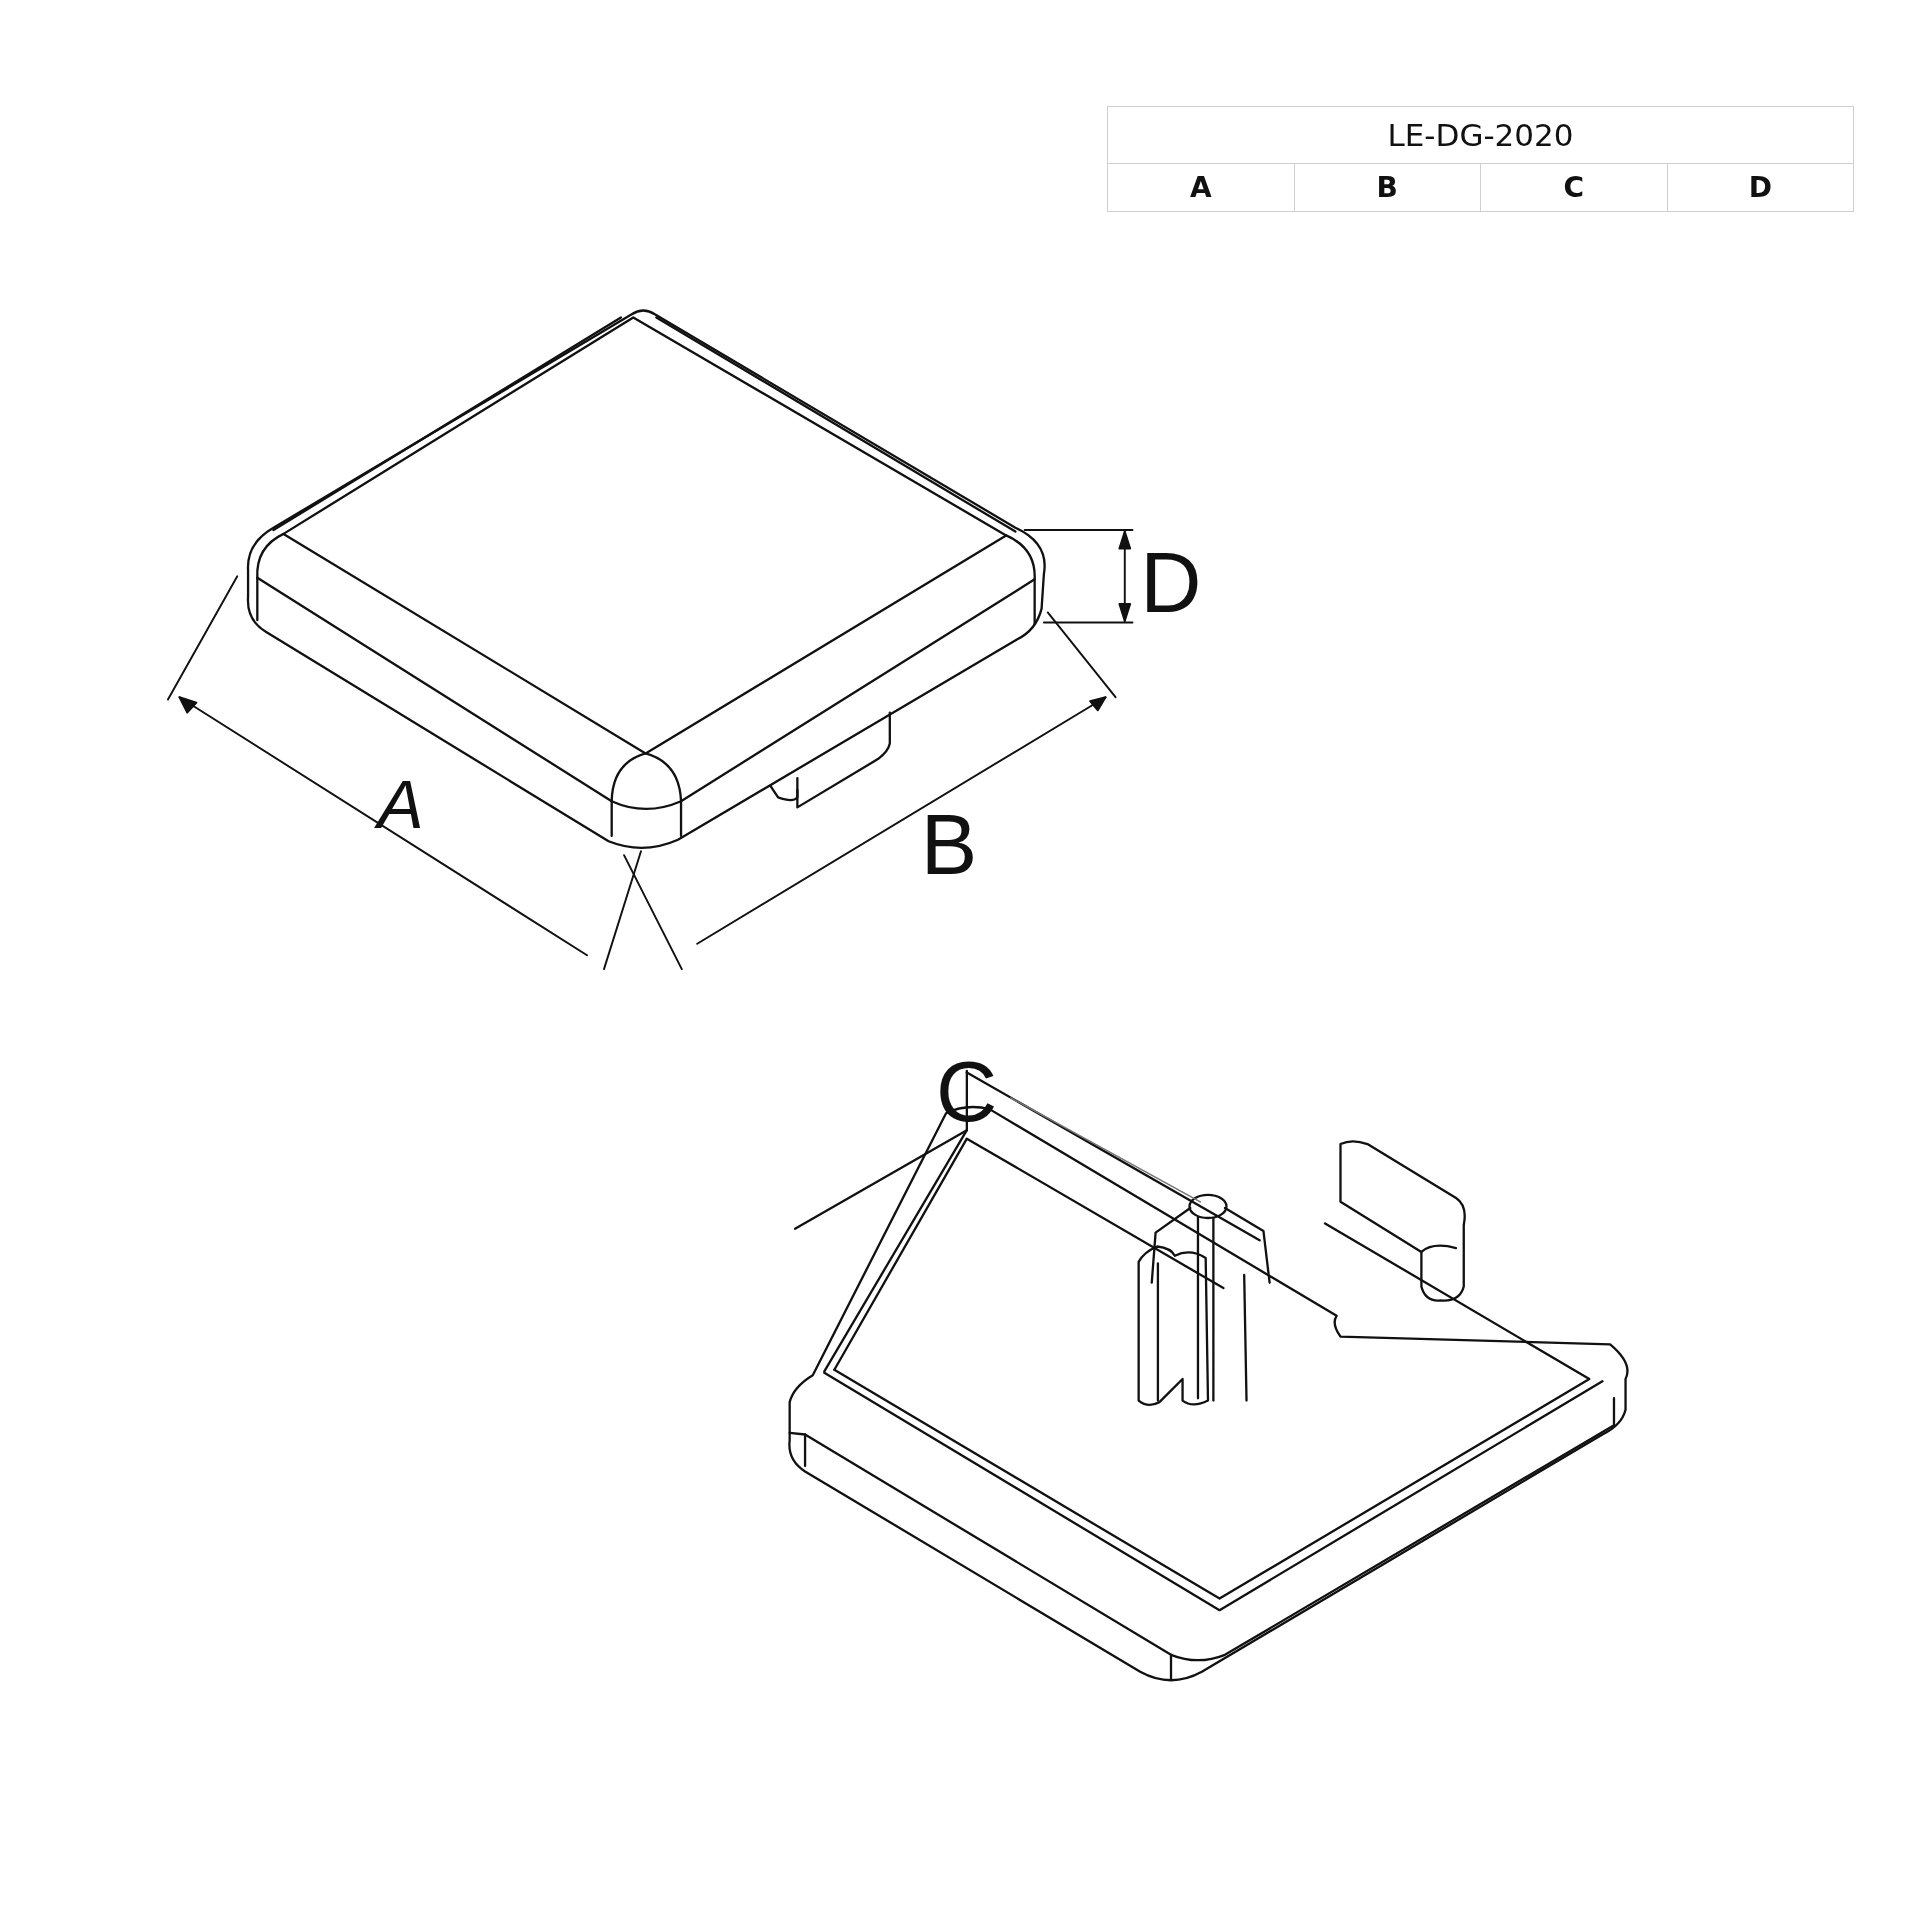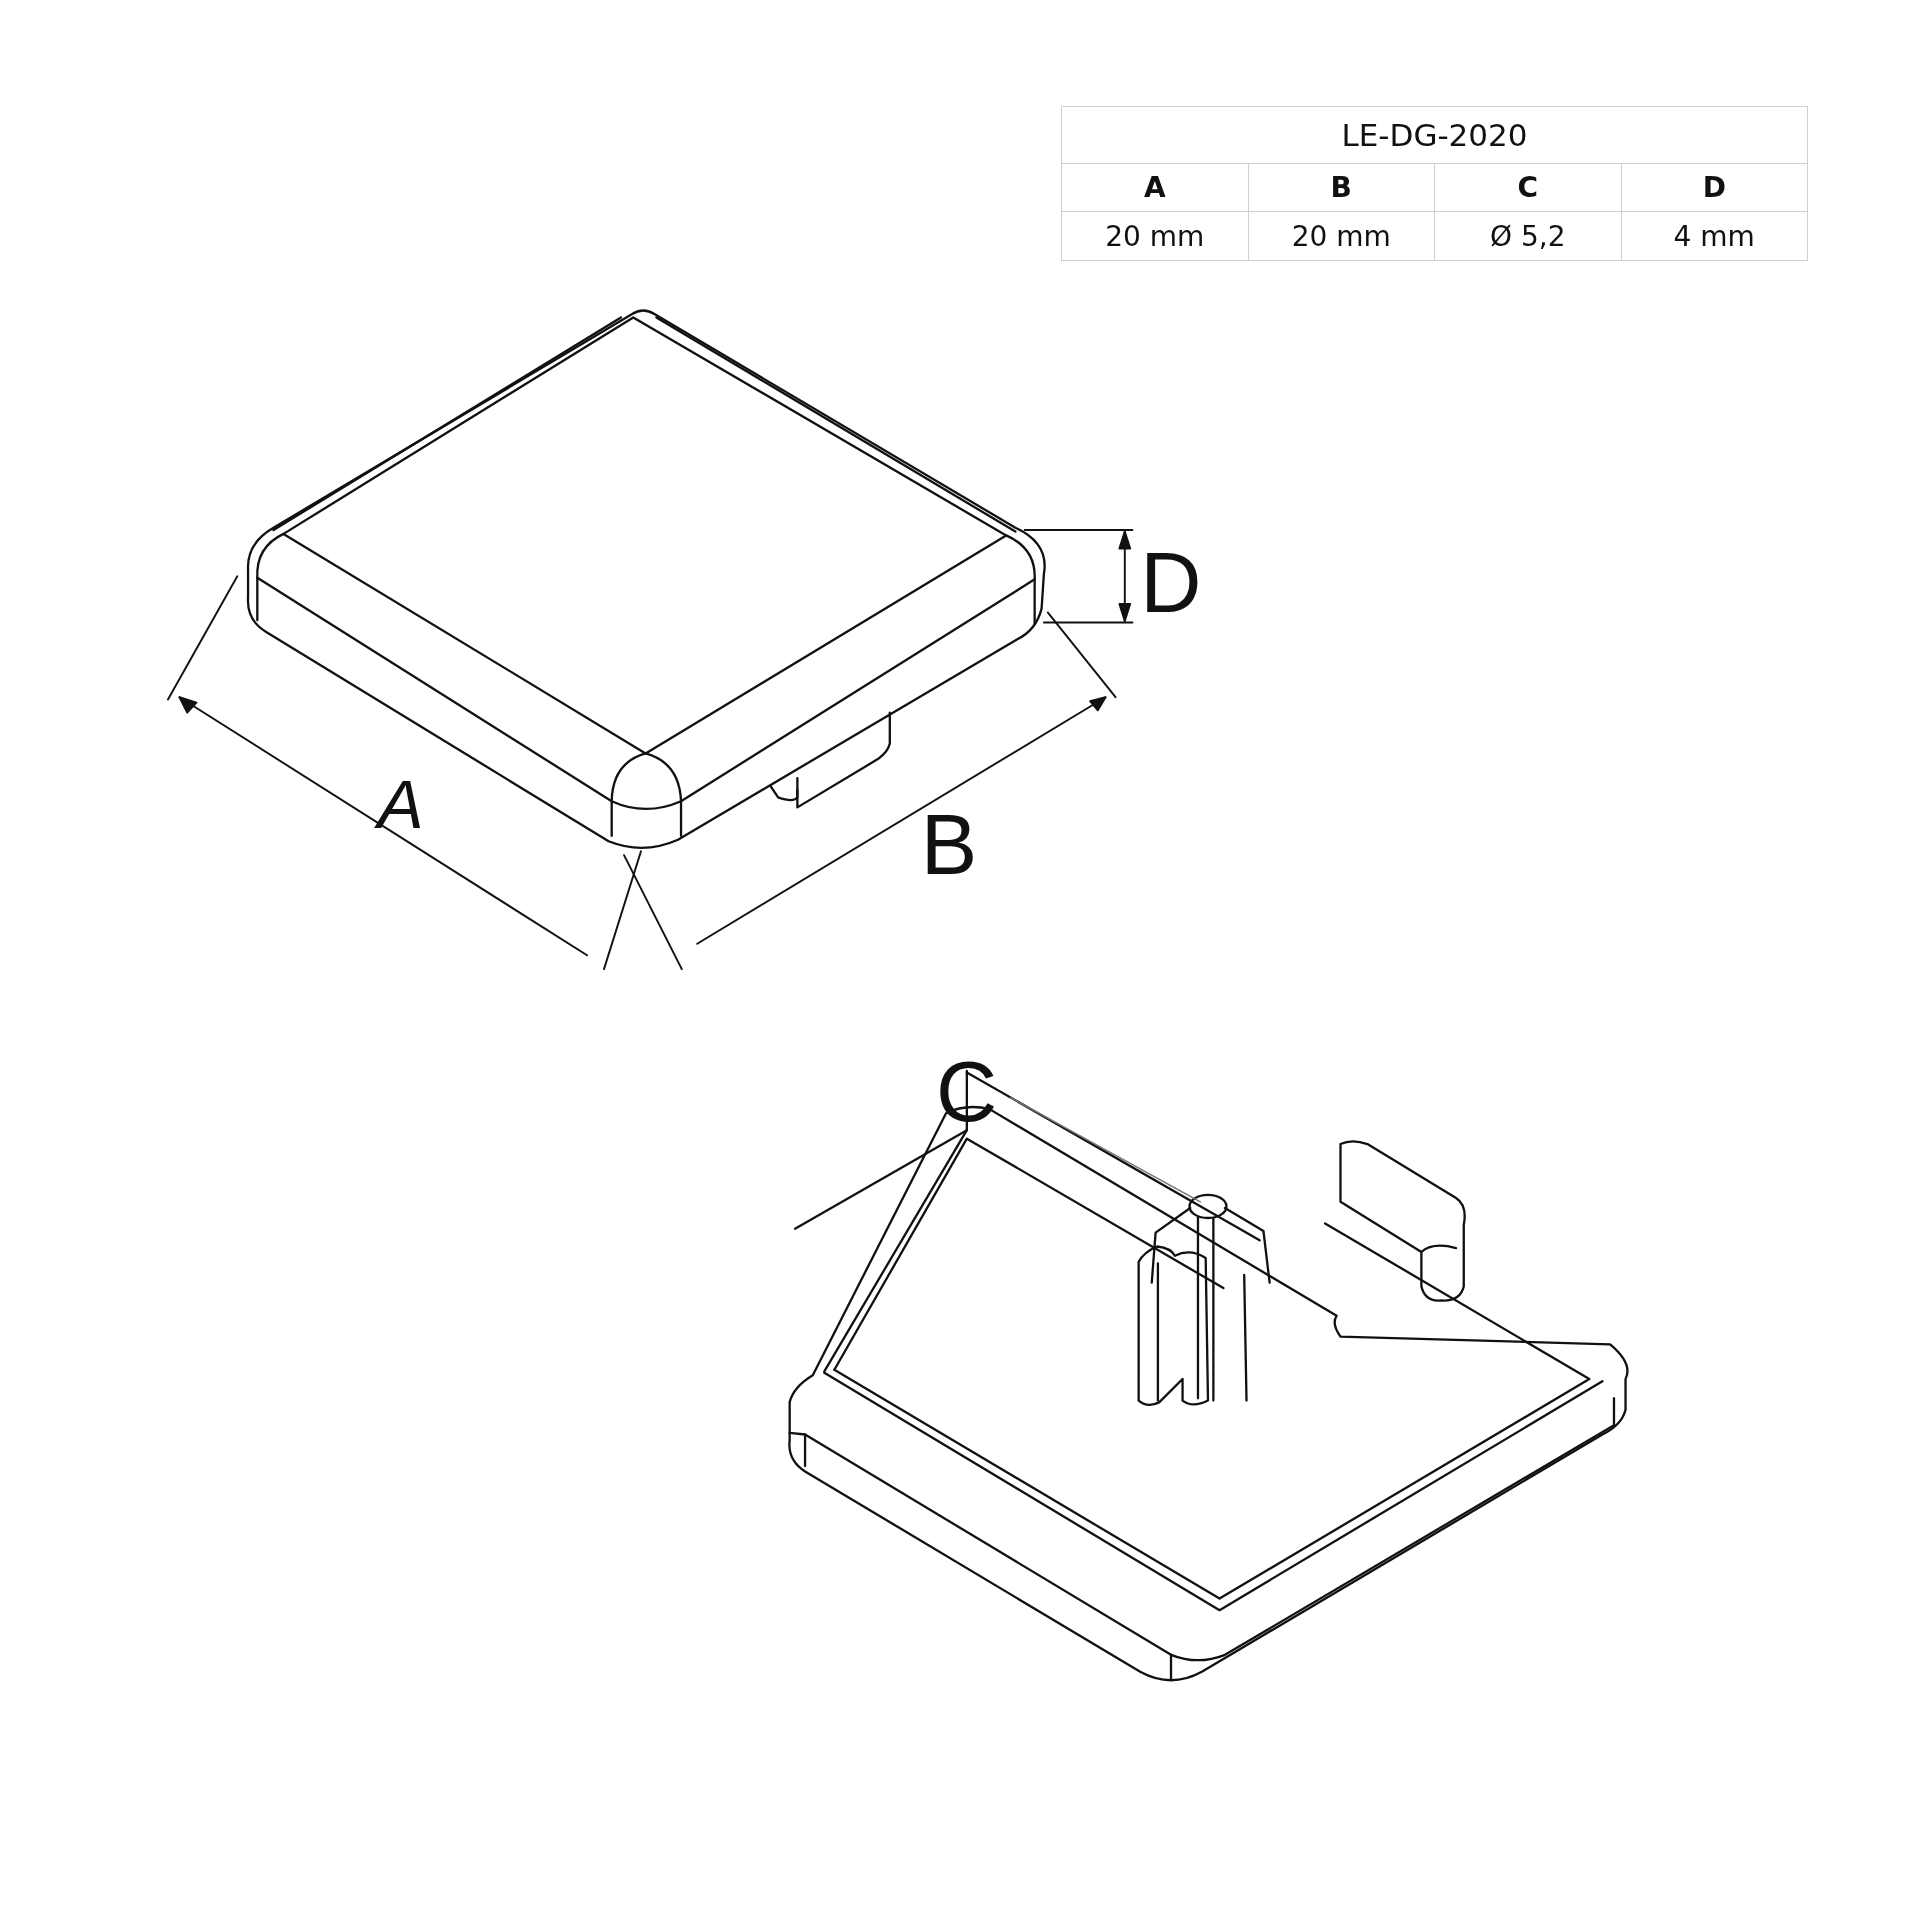--- a/index.html
+++ b/index.html
@@ -1,43 +1,37 @@
 <!DOCTYPE html>
 <html style="font-size:12.3px"><head>
 <meta charset="utf-8">
 <style>
   html, body { margin:0; padding:0; background:#ffffff; }
   body { width:1926px; height:1926px; position:relative; overflow:hidden; font-family:"Liberation Sans", sans-serif; }
-  .spec-table { position:absolute; left:1061px; top:106px; width:747px; border-collapse:collapse; font-family:"DejaVu Sans", sans-serif; color:#111; }
+  .spec-table { position:absolute; left:1107px; top:106px; width:747px; border-collapse:collapse; font-family:"DejaVu Sans", sans-serif; color:#111; }
   .spec-table td { border:1.5px solid #cfcfcf; text-align:center; }
   .spec-title td { height:54px; font-size:31px; }
   .spec-head td { height:45px; font-size:28px; font-weight:bold; width:25%; }
   .spec-vals td { height:46px; font-size:28px; }
   svg.drawing { position:absolute; left:0; top:0; }
   .lbl { font-family:"Liberation Sans", sans-serif; fill:#111; }
 </style>
 </head>
 <body>
 
 <table class="spec-table">
   <tbody>
       <tr class="spec-title">
     <td colspan="4">LE-DG-2020</td>
   </tr>
   <tr class="spec-head">
     <td>A</td>
     <td>B</td>
     <td>C</td>
     <td>D</td>
-  </tr>
-  <tr class="spec-vals">
-    <td>20 mm</td>
-    <td>20 mm</td>
-    <td>Ø 5,2</td>
-    <td>4 mm</td>
   </tr>
 </tbody>
   </table>
 
 <svg class="drawing" width="1926" height="1926" viewBox="0 0 2500 2500" fill="none" stroke="#111" stroke-width="3" stroke-linejoin="round" stroke-linecap="round">
 
   <g>
 
     <path d="M 820 408 Q 835 398 850 408 L 1318 685 Q 1362 705 1355 745 L 1352 790 Q 1345 818 1320 830 L 880 1090 Q 835 1110 790 1092 L 345 820 Q 320 805 322 775 L 322 740 Q 320 705 355 685 Z"></path>
 

